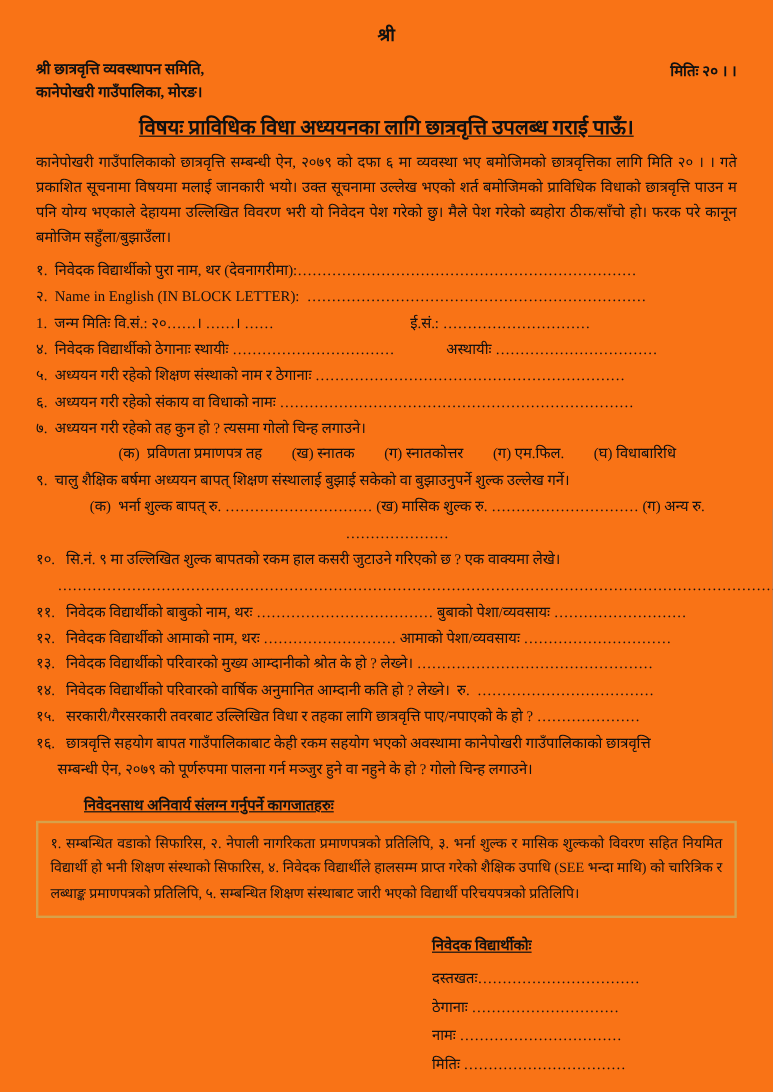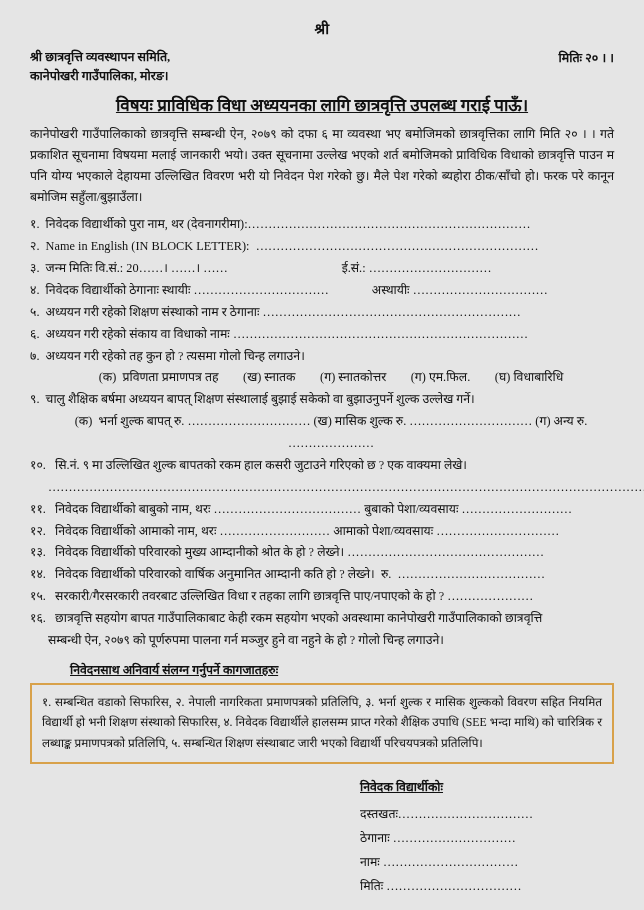--- a/index.html
+++ b/index.html
@@ -3,21 +3,21 @@
 <meta charset="utf-8">
 <style>
   html, body {
     margin: 0;
     padding: 0;
     background: #8c8c8c;
   }
   .page {
     width: 644px;
     height: 910px;
-    background: #e5e5e5;
+    background: #f97316;
     position: relative;
     box-sizing: border-box;
     padding: 18px 30px 10px 30px;
     font-family: "Liberation Serif", "DejaVu Serif", serif;
     color: #111;
     overflow: hidden;
   }
   .np {
     font-family: "Liberation Serif", "DejaVu Serif", serif;
   }
@@ -117,21 +117,21 @@
 
   <div class="subject np">
     <u>विषयः प्राविधिक विधा अध्ययनका लागि छात्रवृत्ति उपलब्ध गराई पाऊँ।</u>
   </div>
 
   <div class="para np">कानेपोखरी गाउँपालिकाको छात्रवृत्ति सम्बन्धी ऐन, २०७९ को दफा ६ मा व्यवस्था भए बमोजिमको छात्रवृत्तिका लागि मिति २०    ।    ।    गते प्रकाशित सूचनामा विषयमा मलाई जानकारी भयो। उक्त सूचनामा उल्लेख भएको शर्त बमोजिमको प्राविधिक विधाको छात्रवृत्ति पाउन म पनि योग्य भएकाले देहायमा उल्लिखित विवरण भरी यो निवेदन पेश गरेको छु। मैले पेश गरेको ब्यहोरा ठीक/साँचो हो। फरक परे कानून बमोजिम सहुँला/बुझाउँला।</div>
 
   <div class="items">
     <div class="item np">१.  निवेदक विद्यार्थीको पुरा नाम, थर (देवनागरीमा):……………………………………………………………</div>
     <div class="item np">२.  Name in English (IN BLOCK LETTER):  ……………………………………………………………</div>
-    <div class="item np">३.  जन्म मितिः वि.सं.: 20……। ……। ……                                     ई.सं.: …………………………</div>
+    <div class="item np">1.  जन्म मितिः वि.सं.: २०……। ……। ……                                     ई.सं.: …………………………</div>
     <div class="item np">४.  निवेदक विद्यार्थीको ठेगानाः स्थायीः ……………………………              अस्थायीः ……………………………</div>
     <div class="item np">५.  अध्ययन गरी रहेको शिक्षण संस्थाको नाम र ठेगानाः ………………………………………………………</div>
     <div class="item np">६.  अध्ययन गरी रहेको संकाय वा विधाको नामः ………………………………………………………………</div>
     <div class="item np">७.  अध्ययन गरी रहेको तह कुन हो ? त्यसमा गोलो चिन्ह लगाउने।</div>
     <div class="item np sub">(क)  प्रविणता प्रमाणपत्र तह        (ख) स्नातक        (ग) स्नातकोत्तर        (ग) एम.फिल.        (घ) विधाबारिधि</div>
     <div class="item np">९.  चालु शैक्षिक बर्षमा अध्ययन बापत् शिक्षण संस्थालाई बुझाई सकेको वा बुझाउनुपर्ने शुल्क उल्लेख गर्ने।</div>
     <div class="item np sub">(क)  भर्ना शुल्क बापत् रु. ………………………… (ख) मासिक शुल्क रु. ………………………… (ग) अन्य रु. …………………</div>
     <div class="item np">१०.   सि.नं. ९ मा उल्लिखित शुल्क बापतको रकम हाल कसरी जुटाउने गरिएको छ ? एक वाक्यमा लेखे।</div>
     <div class="item np sub">…………………………………………………………………………………………………………………………………</div>
     <div class="item np">११.   निवेदक विद्यार्थीको बाबुको नाम, थरः ……………………………… बुबाको पेशा/व्यवसायः ………………………</div>

